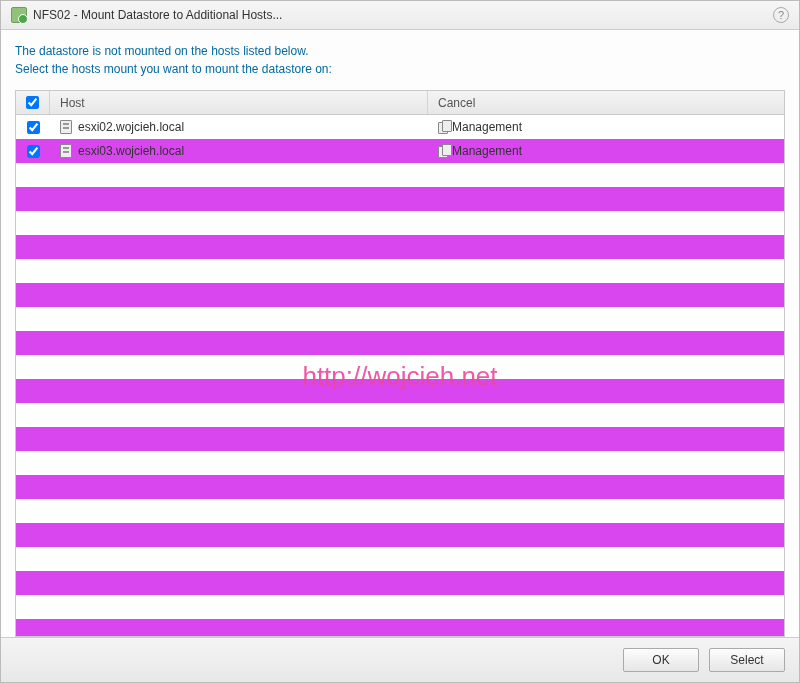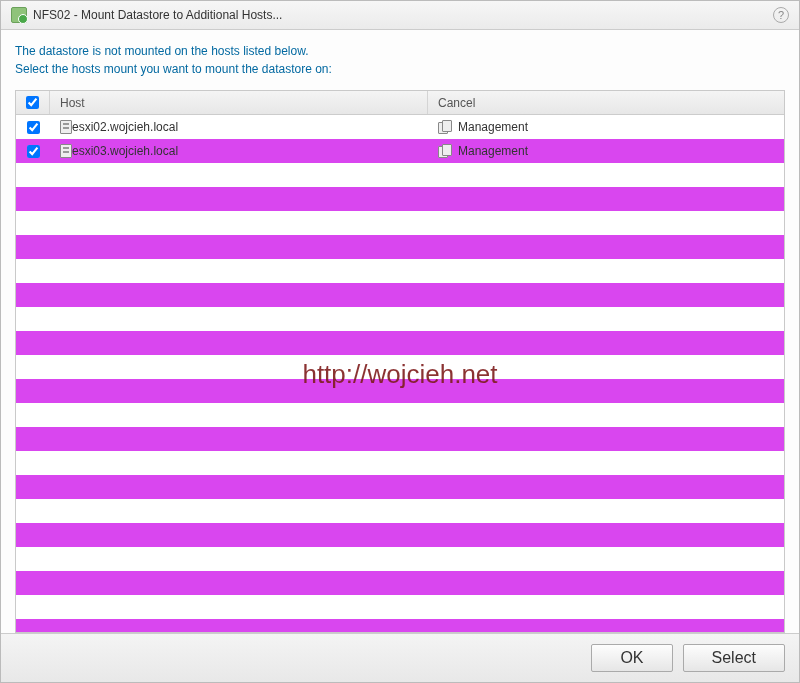--- a/index.html
+++ b/index.html
@@ -93,22 +93,22 @@
       background: #fff;
       position: relative;
     }
     .row {
       display: flex;
       height: 24px;
       align-items: center;
     }
     .row.striped { background: #d946ef; }
     .cell-check { width: 34px; display:flex; align-items:center; justify-content:center; }
-    .cell-host { flex: 0 0 378px; padding-left: 10px; display:flex; align-items:center; }
-    .cell-cluster { flex: 1; padding-left: 10px; display:flex; align-items:center; gap:6px; }
+    .cell-host { flex: 0 0 378px; padding-left: 10px; display:flex; align-items:center; gap:6px; }
+    .cell-cluster { flex: 1; padding-left: 10px; display:flex; align-items:center; }
     .host-icon {
       width: 12px; height: 14px;
       border: 1px solid #888;
       border-radius: 1px;
       background: #eee;
       position: relative;
     }
     .host-icon::before { content:''; position:absolute; left:2px; top:2px; width:6px; height:2px; background:#999; }
     .host-icon::after { content:''; position:absolute; left:2px; top:6px; width:6px; height:2px; background:#999; }
     .cluster-icon {
@@ -121,43 +121,42 @@
     }
     .cluster-icon::after {
       content:''; position:absolute; left:4px; top:0; width:8px; height:10px;
       border:1px solid #888; background:#eee; border-radius:1px;
     }
     .watermark {
       position: absolute;
       top: 50%; left: 50%;
       transform: translate(-50%, -50%);
       font-size: 26px;
-      color: #7f1d1d;
+      color: #ec4899;
       opacity: 0.9;
       pointer-events: none;
       font-family: Arial, sans-serif;
     }
     .footer {
       background: linear-gradient(#f4f4f4, #e8e8e8);
       border-top: 1px solid #ccc;
       padding: 10px 14px;
       display: flex;
       justify-content: flex-end;
       gap: 10px;
     }
     .btn {
       min-width: 76px;
-      padding: 4px 28px;
+      padding: 4px 14px;
       background: linear-gradient(#fdfdfd, #e6e6e6);
       border: 1px solid #aaa;
       border-radius: 2px;
-      font-size: 16px;
+      font-size: 12px;
       color: #333;
       cursor: pointer;
-      text-align: right;
     }
     input[type=checkbox] { width:13px; height:13px; cursor:pointer; }
   </style>
 </head>
 <body>
 
 <div class="window">
   <div class="titlebar">
     <span class="ds-icon"></span>
     <span class="title">NFS02 - Mount Datastore to Additional Hosts...</span>

